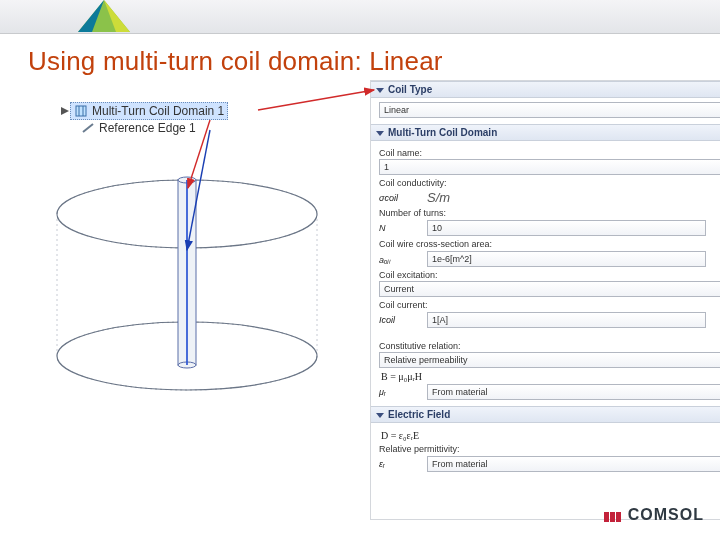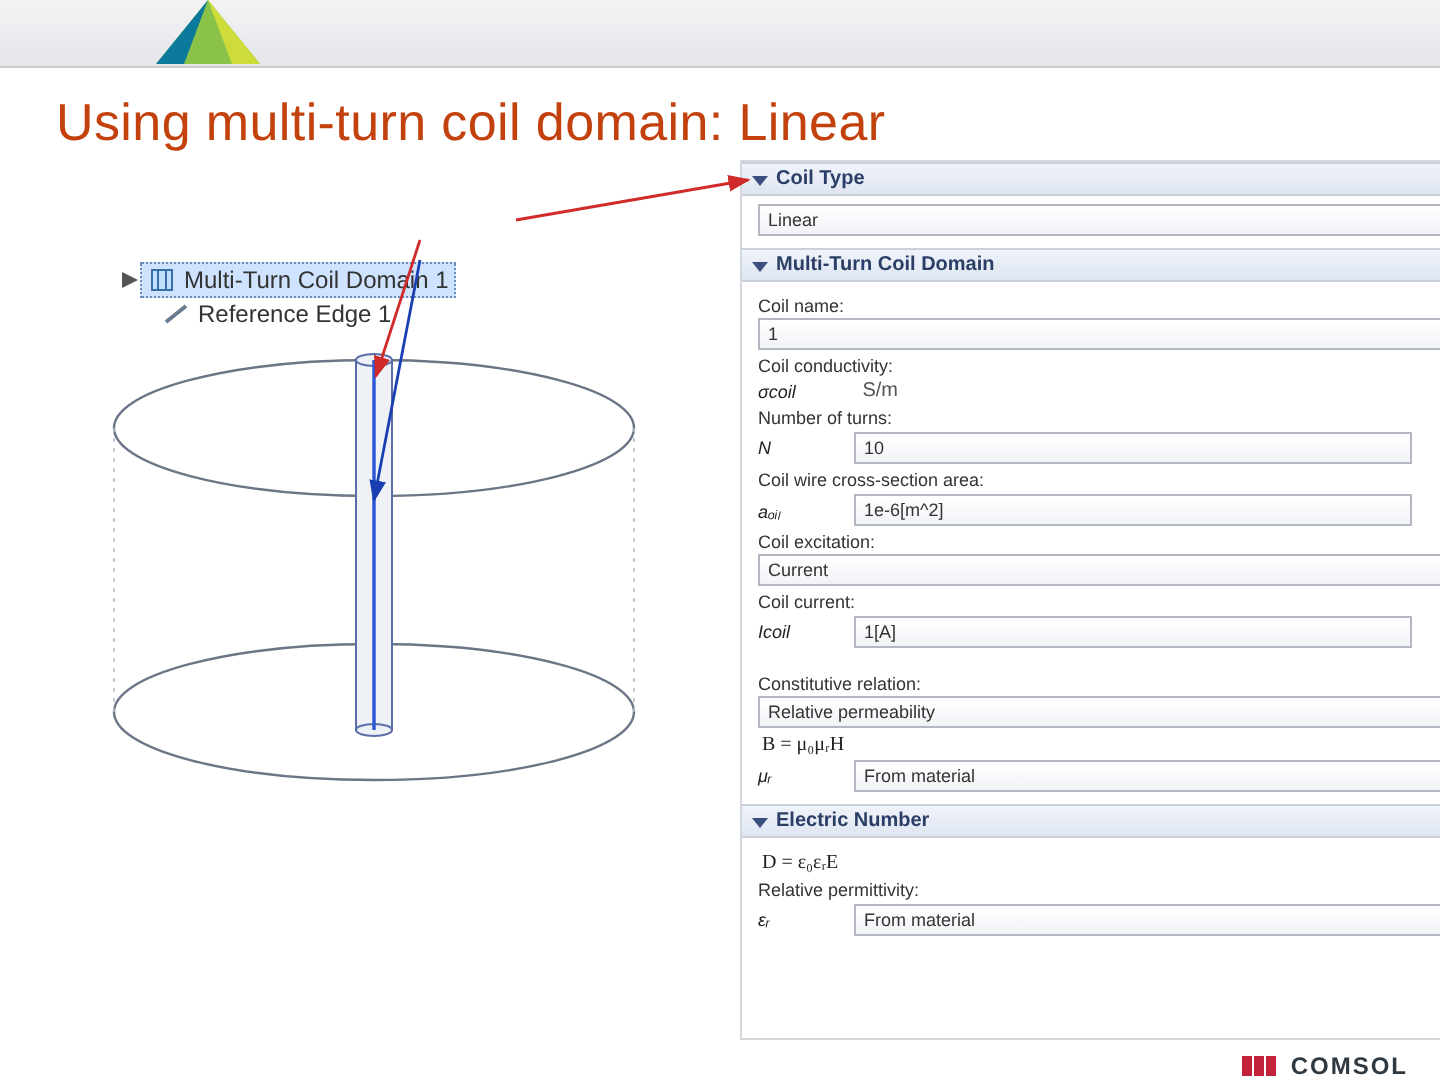--- a/index.html
+++ b/index.html
@@ -18,21 +18,21 @@
   .title {
     font-size: 26px; font-weight: 400;
     color: #c2410c;
     margin: 12px 0 0 28px;
     letter-spacing: 0.2px;
   }
 
   .stage { position: absolute; left: 0; top: 80px; right: 0; bottom: 0; }
 
   
-  .tree { position: absolute; left: 60px; top: 22px; width: 195px; margin-top: 29px; }
+  .tree { position: absolute; left: 60px; top: 22px; width: 195px; }
   .tree-row {
     display: flex; align-items: center; gap: 4px;
     font-family: "Segoe UI", Tahoma, sans-serif;
     font-size: 12px; color: #333;
     padding: 1px 3px;
   }
   .tree-row.selected {
     background: #cfe3ff;
     border: 1px dotted #6a8dbb;
   }
@@ -63,26 +63,26 @@
   .field-label { color:#333; margin-top:3px; margin-bottom:1px; }
   .select, .input {
     width: 100%; height: 16px;
     border:1px solid #b2b7c1; background: linear-gradient(#fff,#f1f3f7);
     font-size:9px; padding: 0 4px; display:flex; align-items:center; justify-content:space-between;
   }
   .select { cursor: default; }
   .select .dd { width:14px; height:14px; border-left:1px solid #b2b7c1; display:flex; align-items:center; justify-content:center; color:#444; background: linear-gradient(#f6f7fa,#dadfe8);}
   .row-sym { display:flex; align-items:center; gap:18px; margin-top:2px; }
   .sym { width:30px; font-style:italic; color:#222; font-size:9px; }
-  .unit { width:22px; text-align:right; color:#555; font-size:10px; }
+  .unit { width:22px; text-align:right; color:#555; font-size:13px;font-style:italic; }
   .row-sym .input { flex:1; }
   .formula { font-size:10px; font-family: "Cambria Math","Times New Roman",serif; margin:3px 0 2px 2px; color:#222; }
 
   
-  .brand { position: absolute; right: 16px; bottom: 0; display:flex; align-items:center; gap:6px; font-size:12px; font-weight:700; letter-spacing:1px; color:#2f3942; }
+  .brand { position: absolute; right: 16px; bottom: 16px; display:flex; align-items:center; gap:6px; font-size:16px; font-weight:700; letter-spacing:1px; color:#2f3942; }
   .brand-mark { width:18px; height:12px; }
 
   
   .arrows { position:absolute; left:0; top:0; width:720px; height:540px; pointer-events:none; }
 </style>
 </head>
 <body>
 
 <div class="topbar">
   <div class="logo-sq">
@@ -234,21 +234,21 @@
         </div>
       </div>
     </div>
 
     <div class="section-head">
       <span class="chev">
           <svg width="8" height="8" viewBox="0 0 8 8">
             <polygon points="0,2 8,2 4,7" fill="#3b4e7e"></polygon>
           </svg>
         </span>
-      <span>Electric Number</span>
+      <span>Electric Field</span>
     </div>
     <div class="section-body">
       <div class="formula">D = ε₀εᵣE</div>
       <div class="field-label">Relative permittivity:</div>
       <div class="row-sym">
         <span class="sym">εᵣ</span>
         <div class="select" style="flex:1">
           <span>From material</span>
           <span class="dd">▾</span>
         </div>

